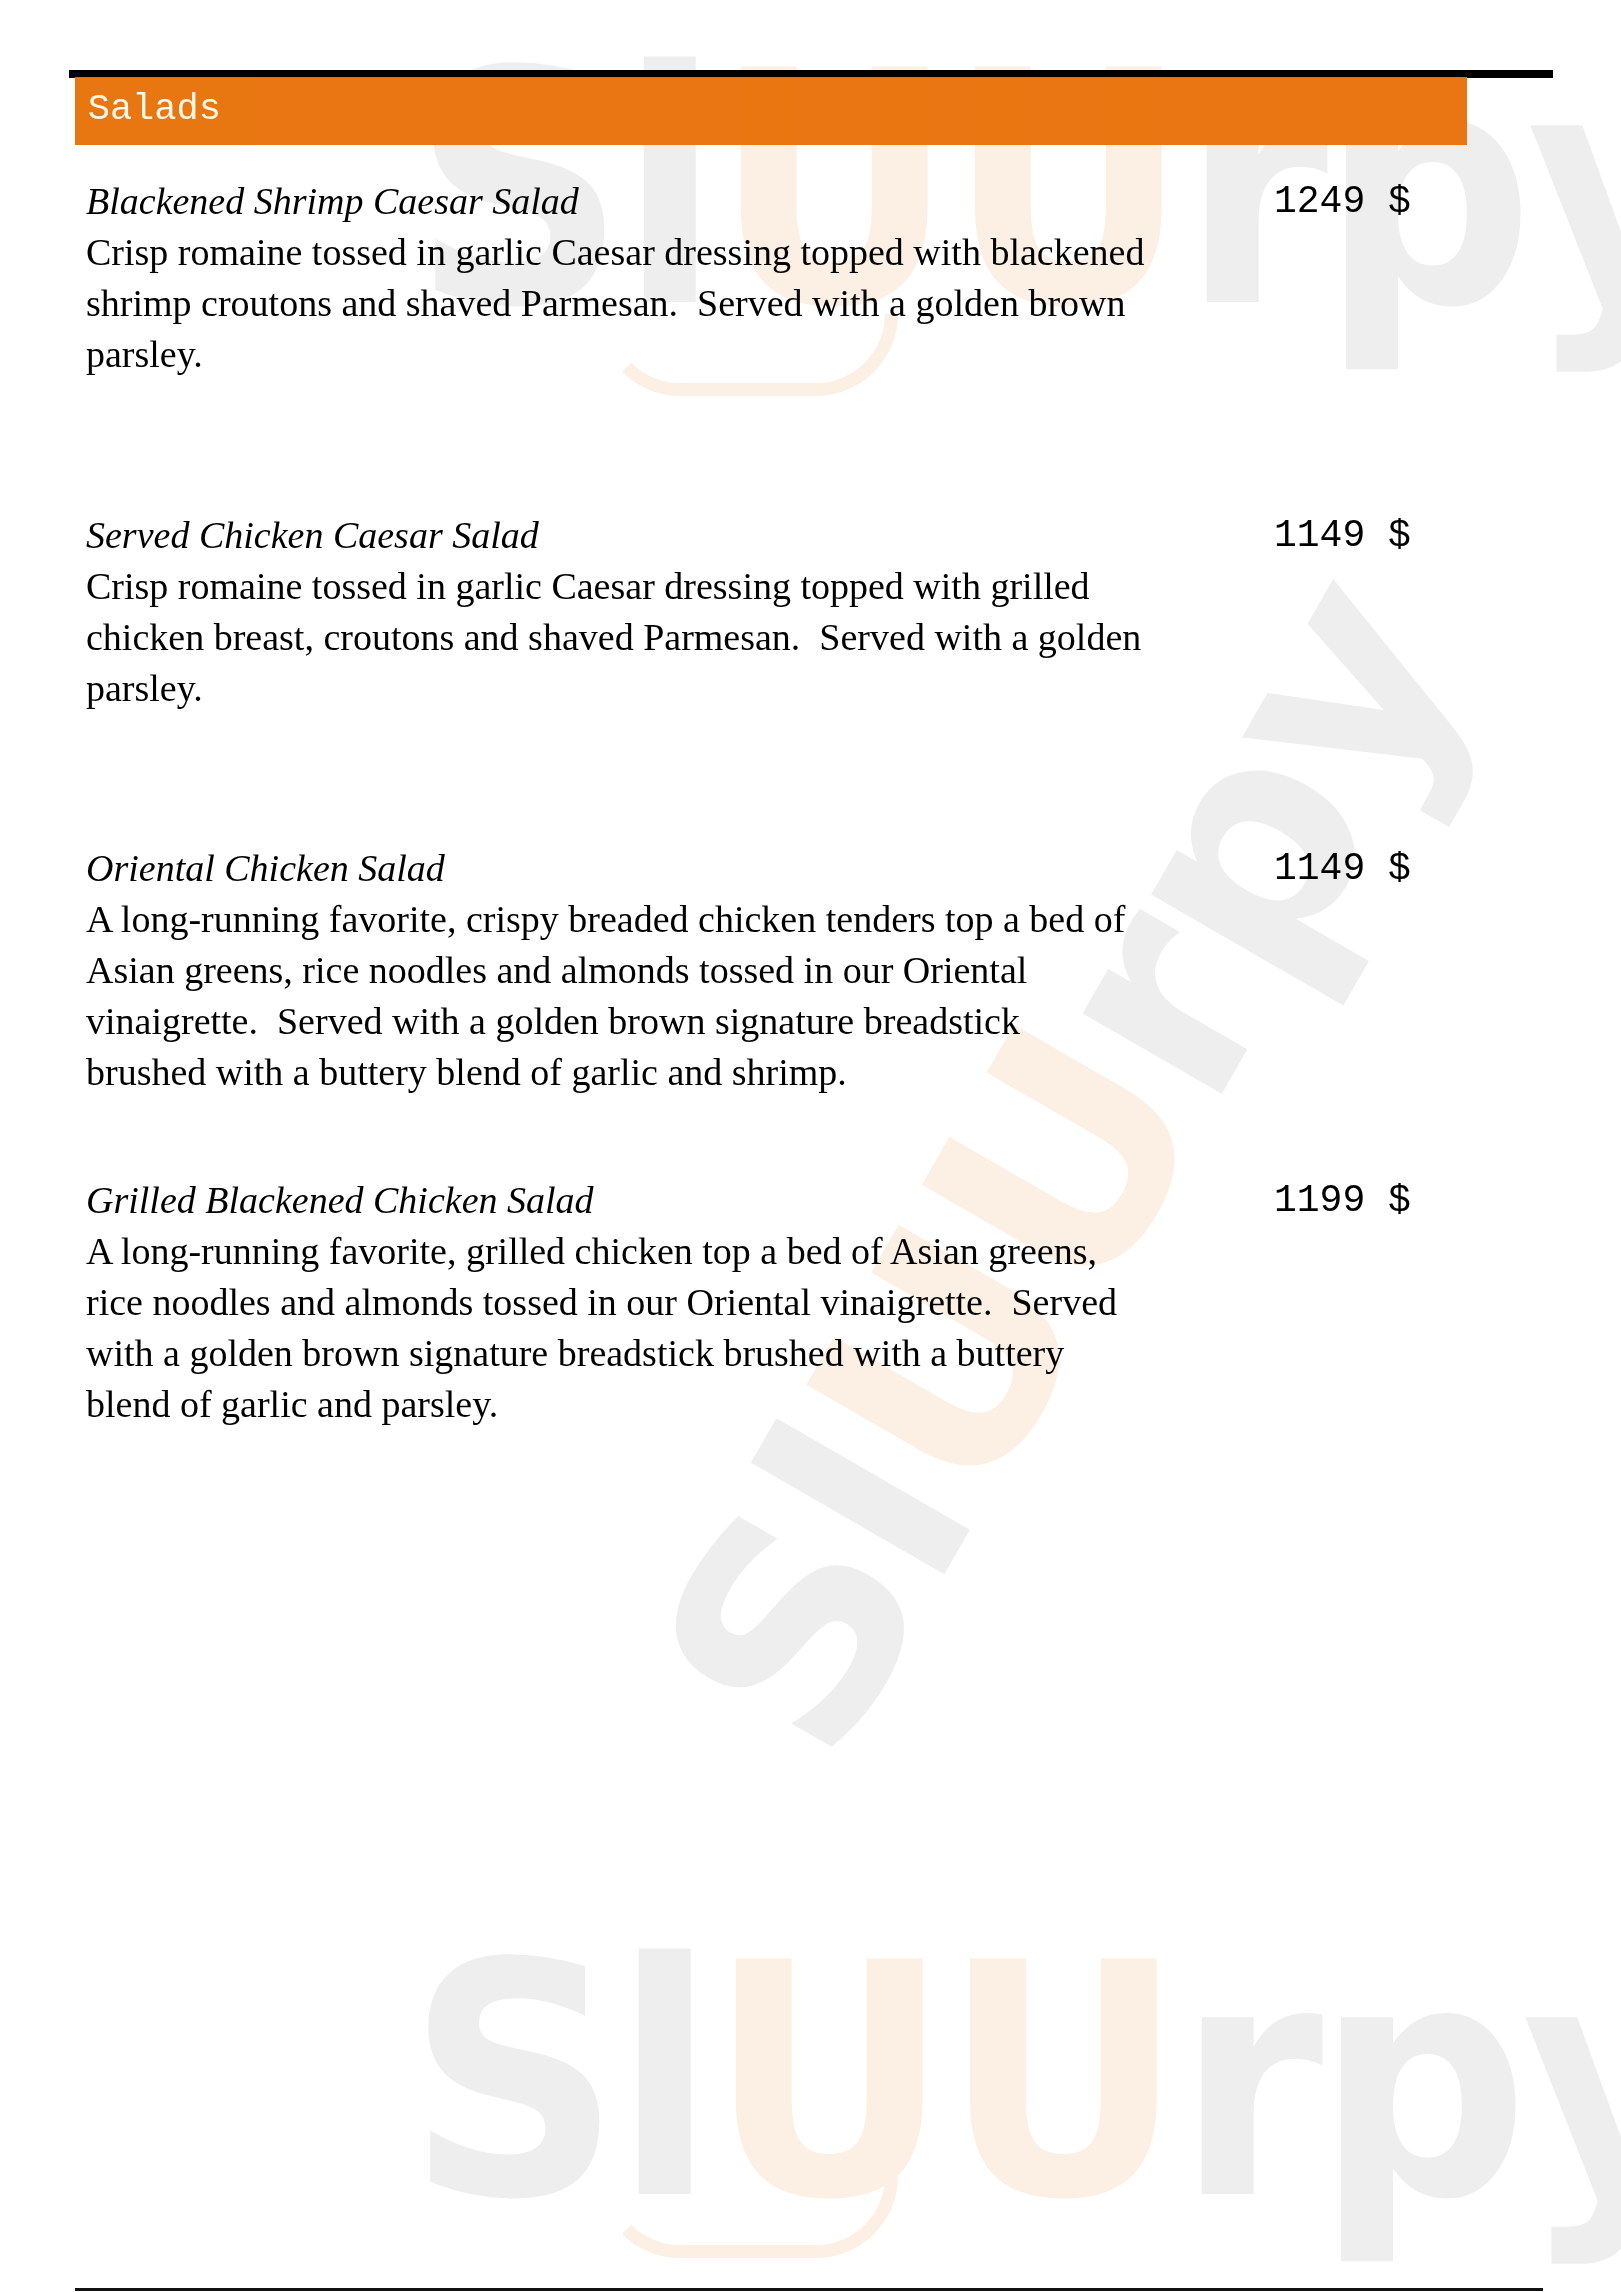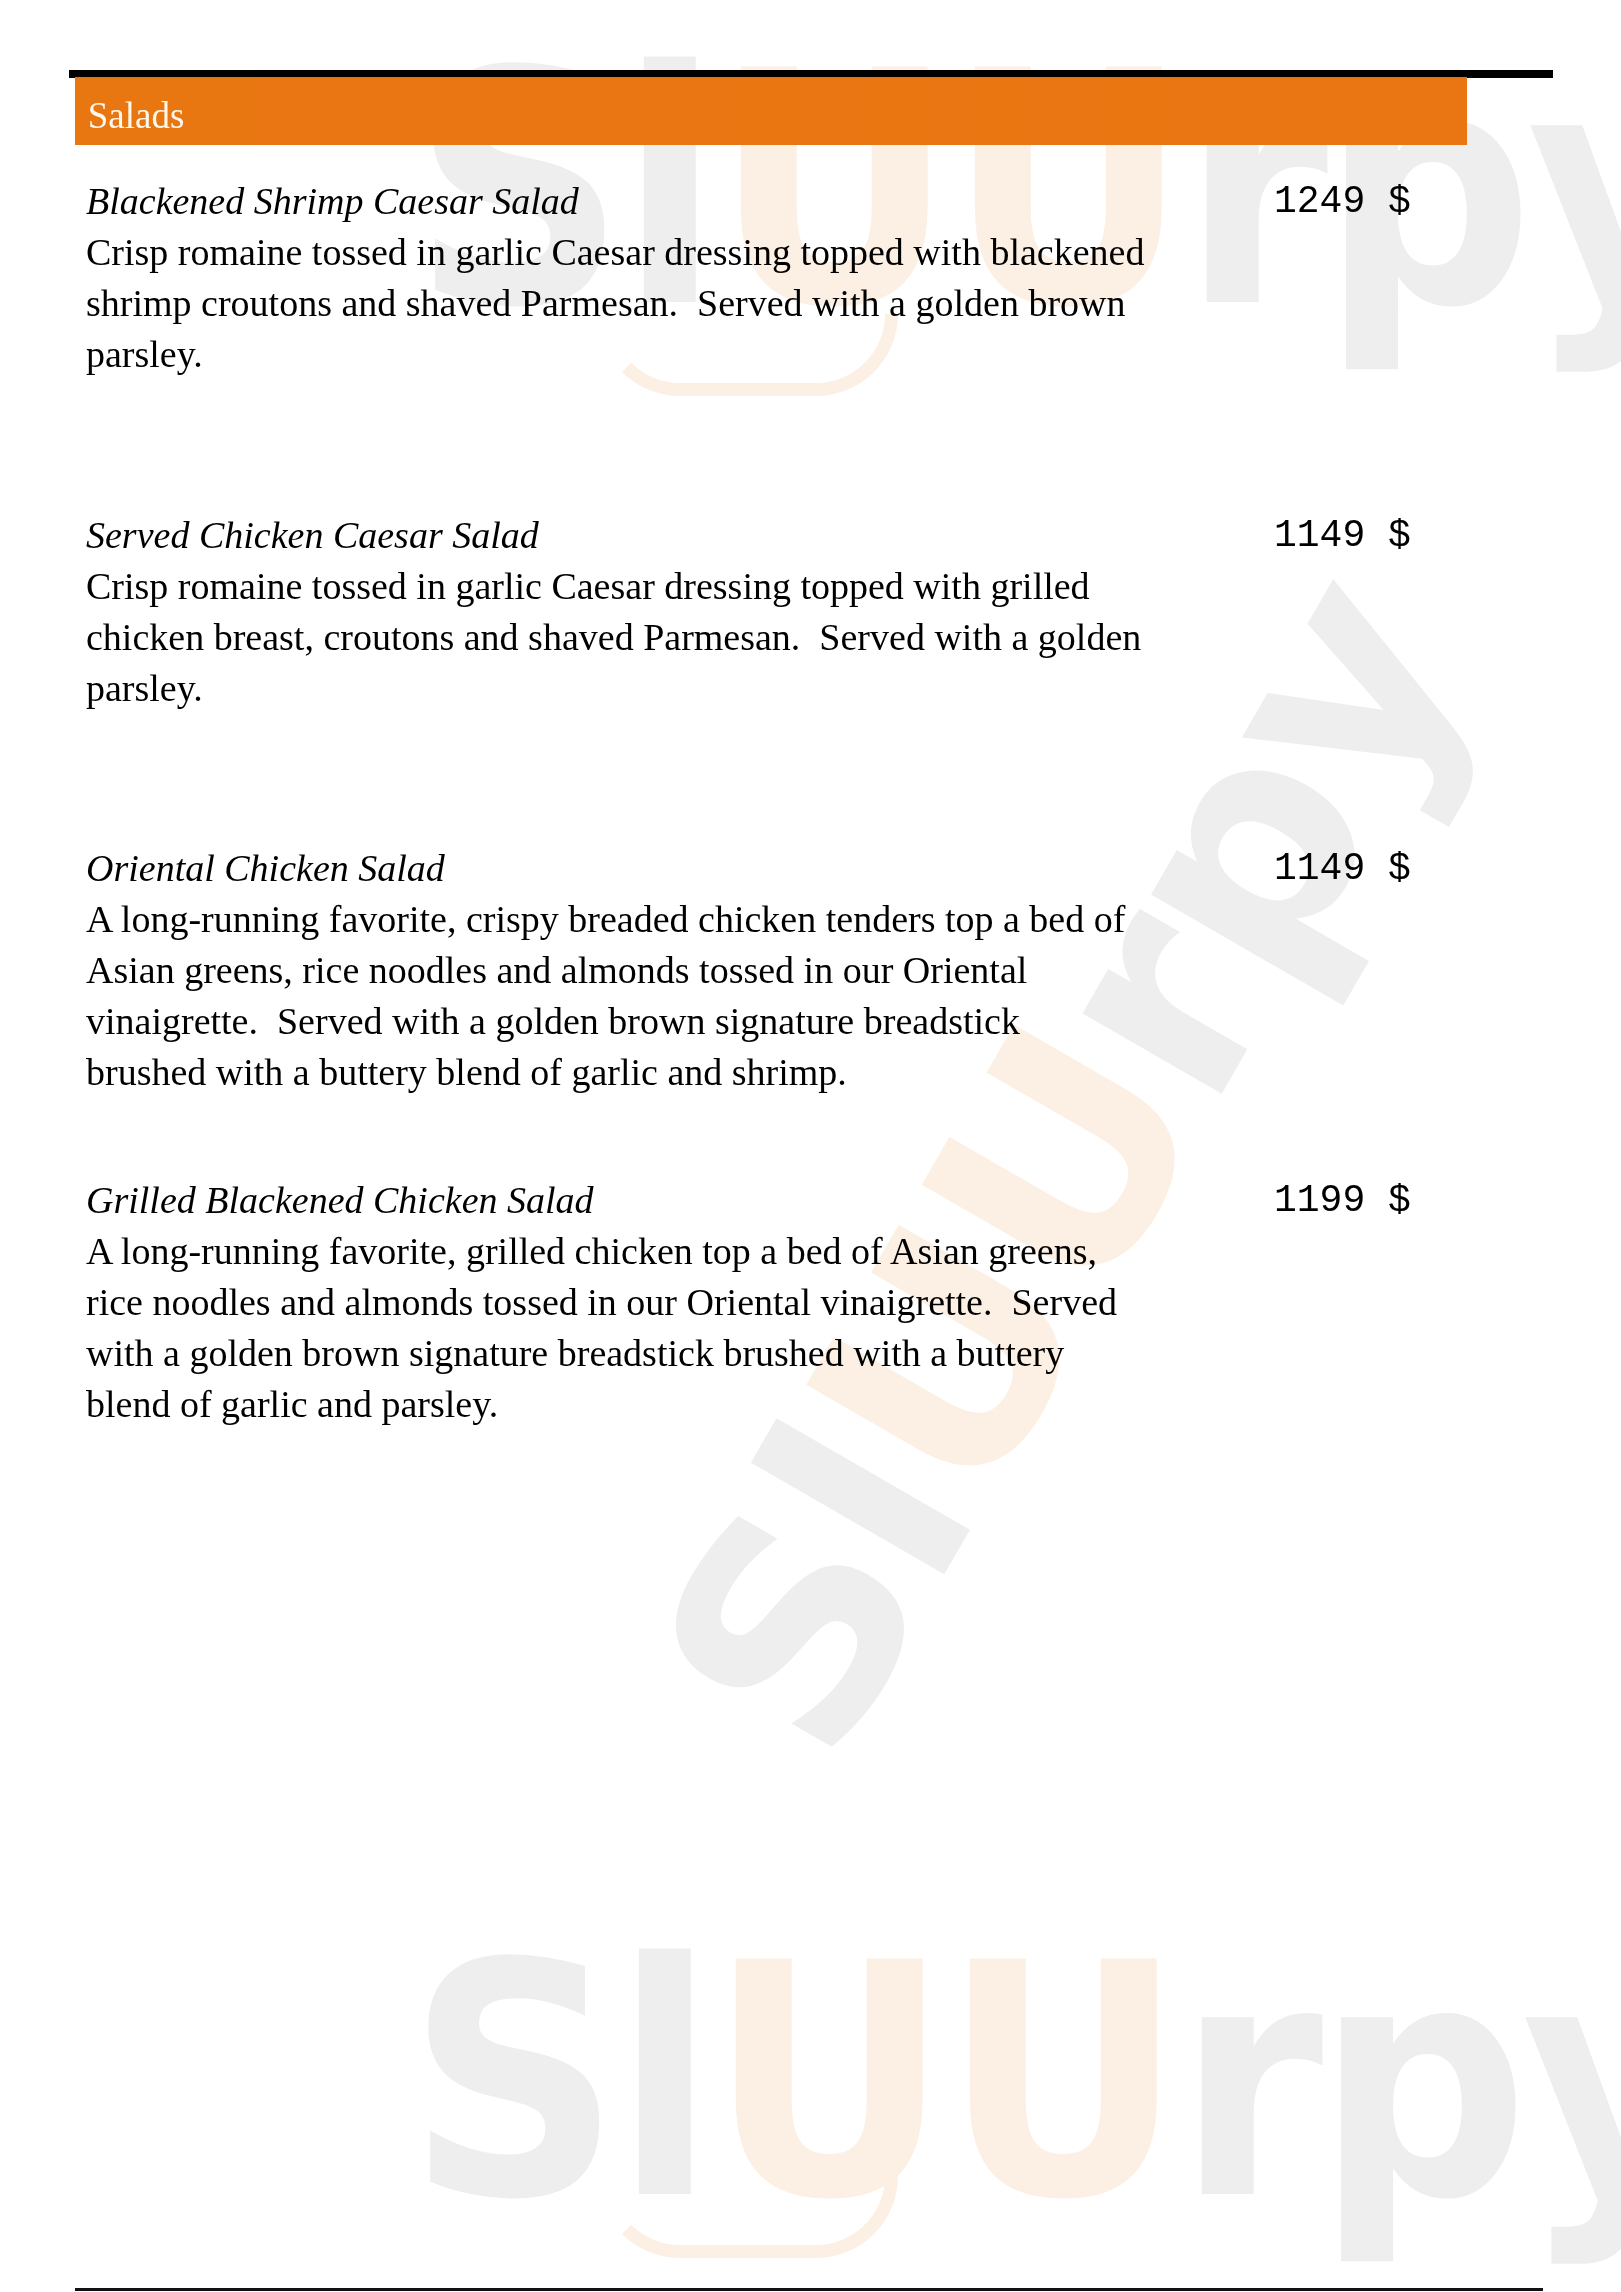--- a/index.html
+++ b/index.html
@@ -12,21 +12,21 @@
   .wm .g { color: #eeeeee; }
   .wm .o { color: #fcefe3; }
   .wm-top { left: 412px; top: 29px; font-size: 323px; transform: scaleX(0.92); transform-origin: left top; }
   .wm-mid { left: 421px; top: 1019px; font-size: 294px; transform: rotate(-60deg); transform-origin: center center; }
   .wm-bot { left: 407px; top: 1921px; font-size: 323px; transform: scaleX(0.92); transform-origin: left top; }
   .wm-smile { position: absolute; border: 13.7px solid #fcefe3; border-top: none; border-left-color: transparent;
               border-radius: 0 0 216px 216px; z-index: 0; }
 
   .rule-top { position: absolute; left: 69px; top: 70px; width: 1484px; height: 7.8px; background: #000000; z-index: 2; }
   .header { position: absolute; left: 75px; top: 77px; width: 1392px; height: 68px; background: #e8720a; opacity: 0.97; z-index: 2; }
-  .header-title { position: absolute; left: 12.7px; top: 16px; font-family: Liberation Serif, serif;
+  .header-title { position: absolute; left: 12.7px; top: 10px; font-family: Liberation Mono, monospace;
                   font-size: 37px; color: #fff8ea; line-height: 45px; }
 
   .item { position: absolute; left: 86px; width: 1470px; z-index: 3; font-family: "Liberation Serif", serif;
           font-size: 38px; color: #000000; }
   .item-title { position: absolute; left: 0; top: 0; line-height: 51px; white-space: nowrap; font-style: italic; }
   .item-price { position: absolute; left: 1188px; top: 0; line-height: 51px; white-space: nowrap; font-family: Liberation Mono, monospace; }
   .item-desc { position: absolute; left: 0; top: 51px; width: 1157px; line-height: 51px; }
   .item-desc span { display: block; white-space: pre; }
 
   .rule-bottom { position: absolute; left: 75px; top: 2288px; width: 1468px; height: 2.9px; background: #111111; z-index: 2; }

